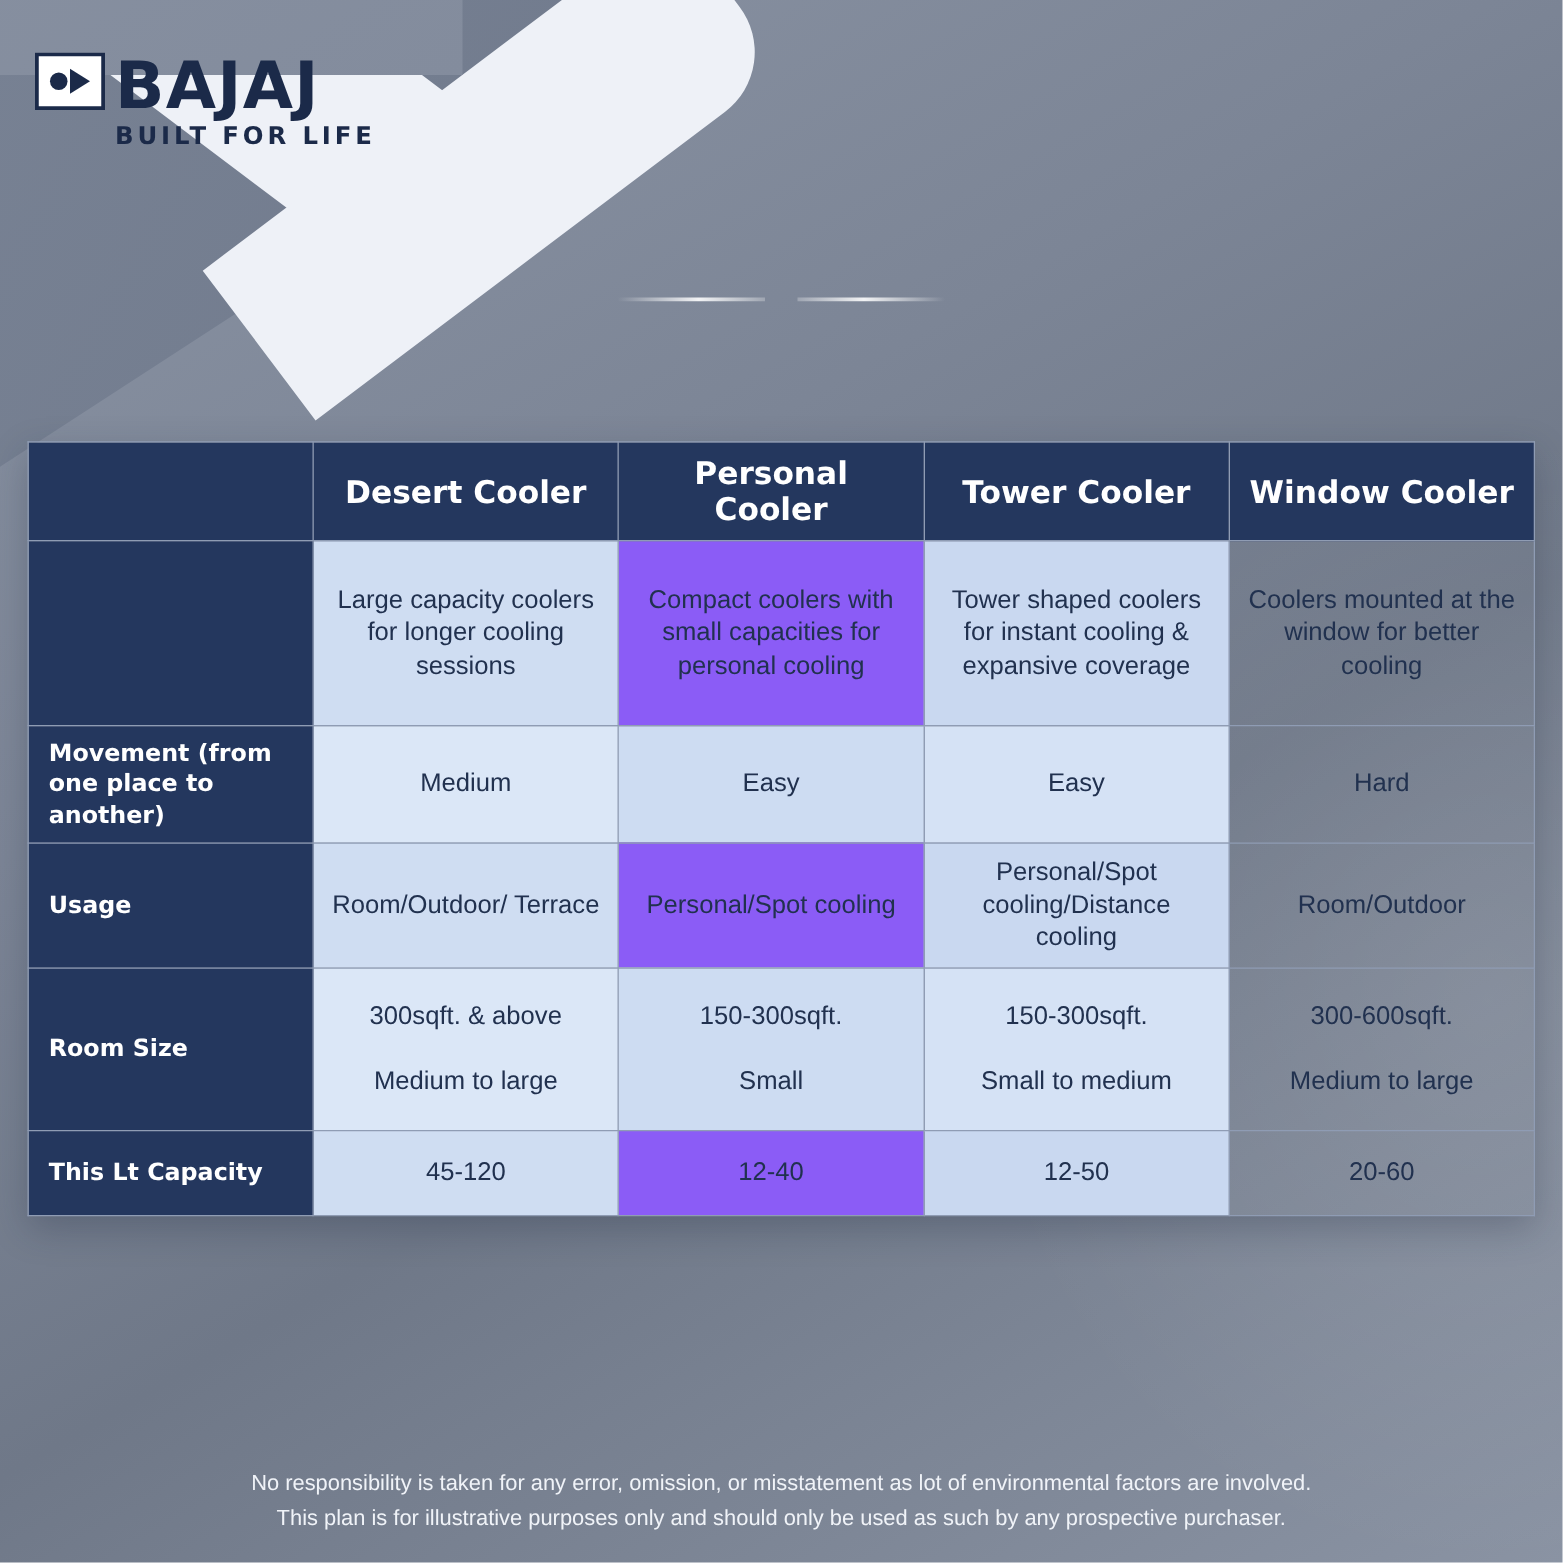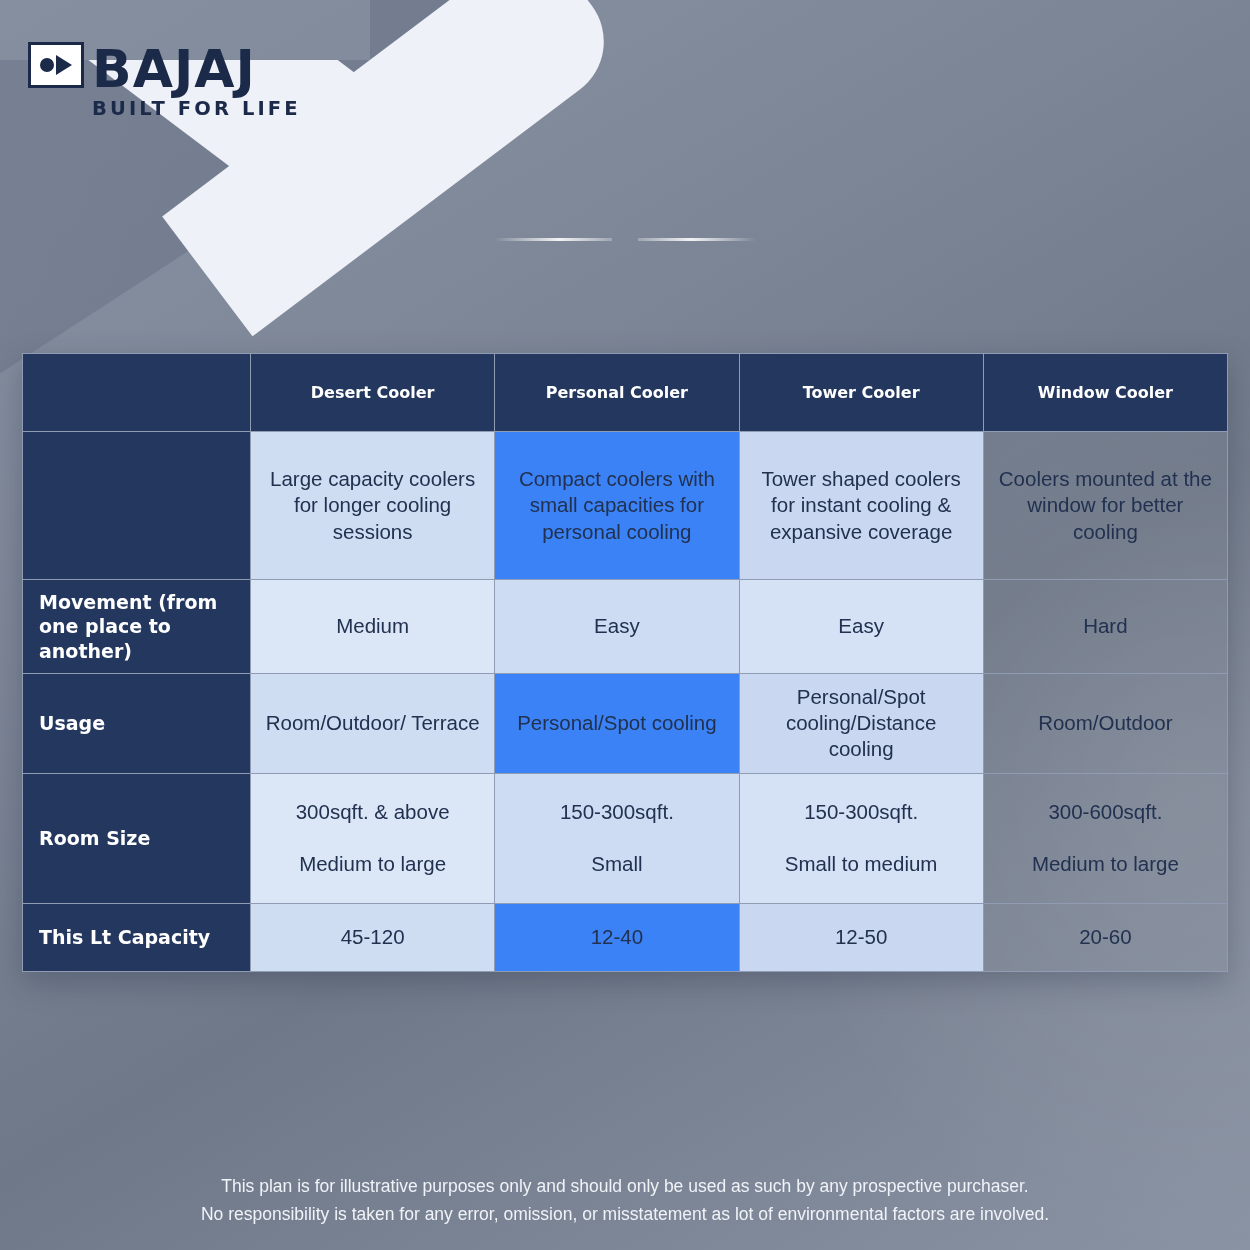--- a/index.html
+++ b/index.html
@@ -155,21 +155,21 @@
     vertical-align: middle;
     padding: 10px 12px;
   }
   .hdr-blank {
     background: #24375e;
     width: 228px;
   }
   th.col-head {
     background: #24375e;
     color: #ffffff;
-    font-size: 16px;
+    font-size: 25px;
     font-weight: bold;
     text-align: center;
     height: 78px;
     font-family: "DejaVu Sans", sans-serif;
   }
   td.row-head {
     background: #24375e;
     color: #ffffff;
     font-size: 19px;
     font-weight: bold;
@@ -183,21 +183,21 @@
     color: #21314f;
     font-size: 20.5px;
     line-height: 1.28;
   }
   .desc-row td.cell { font-size: 20.5px; }
   .desc-row .row-head { background: #24375e; }
 
   
   tbody tr td.cell:nth-of-type(1) { background: #d6e3f5; }
   tbody tr td.cell:nth-of-type(2) { background: #cfddf2; }
-  tbody tr td.cell:nth-of-type(3) { background: #3b82f6; }
+  tbody tr td.cell:nth-of-type(3) { background: #8b5cf6; }
   tbody tr td.cell:nth-of-type(4) { background: #c9d8f0; padding-left: 12px; }
 
   tbody tr.alt td.cell:nth-of-type(1) { background: #c4d4ee; }
   tbody tr.alt td.cell:nth-of-type(2) { background: #dbe7f7; }
   tbody tr.alt td.cell:nth-of-type(3) { background: #cddcf2; }
   tbody tr.alt td.cell:nth-of-type(4) { background: #d5e2f5; }
 
   .two-line { line-height: 1.25; }
   .two-line .gap { display: block; height: 26px; }
 
@@ -310,15 +310,15 @@
         <td class="cell">12-40</td>
         <td class="cell">12-50</td>
         <td class="cell">20-60</td>
       </tr>
 
     </tbody>
   </table>
 </div>
 
 <div class="footer">
+  <div>No responsibility is taken for any error, omission, or misstatement as lot of environmental factors are involved.</div>
   <div>This plan is for illustrative purposes only and should only be used as such by any prospective purchaser.</div>
-  <div>No responsibility is taken for any error, omission, or misstatement as lot of environmental factors are involved.</div>
 </div>
 
 </body></html>

